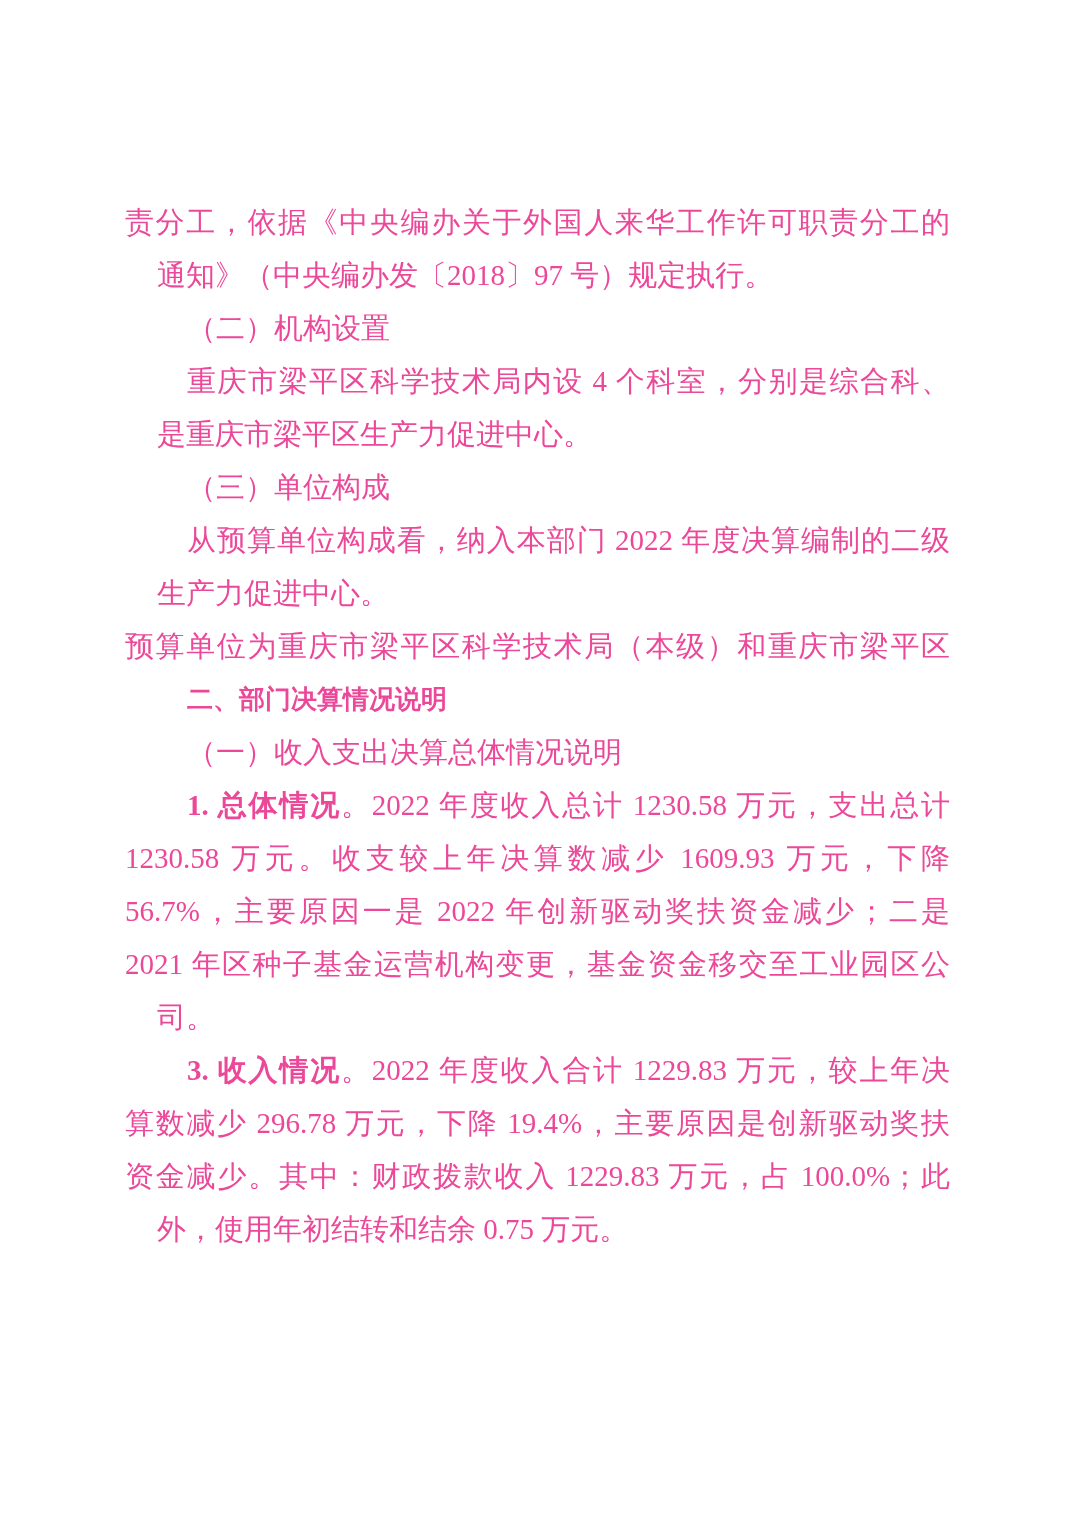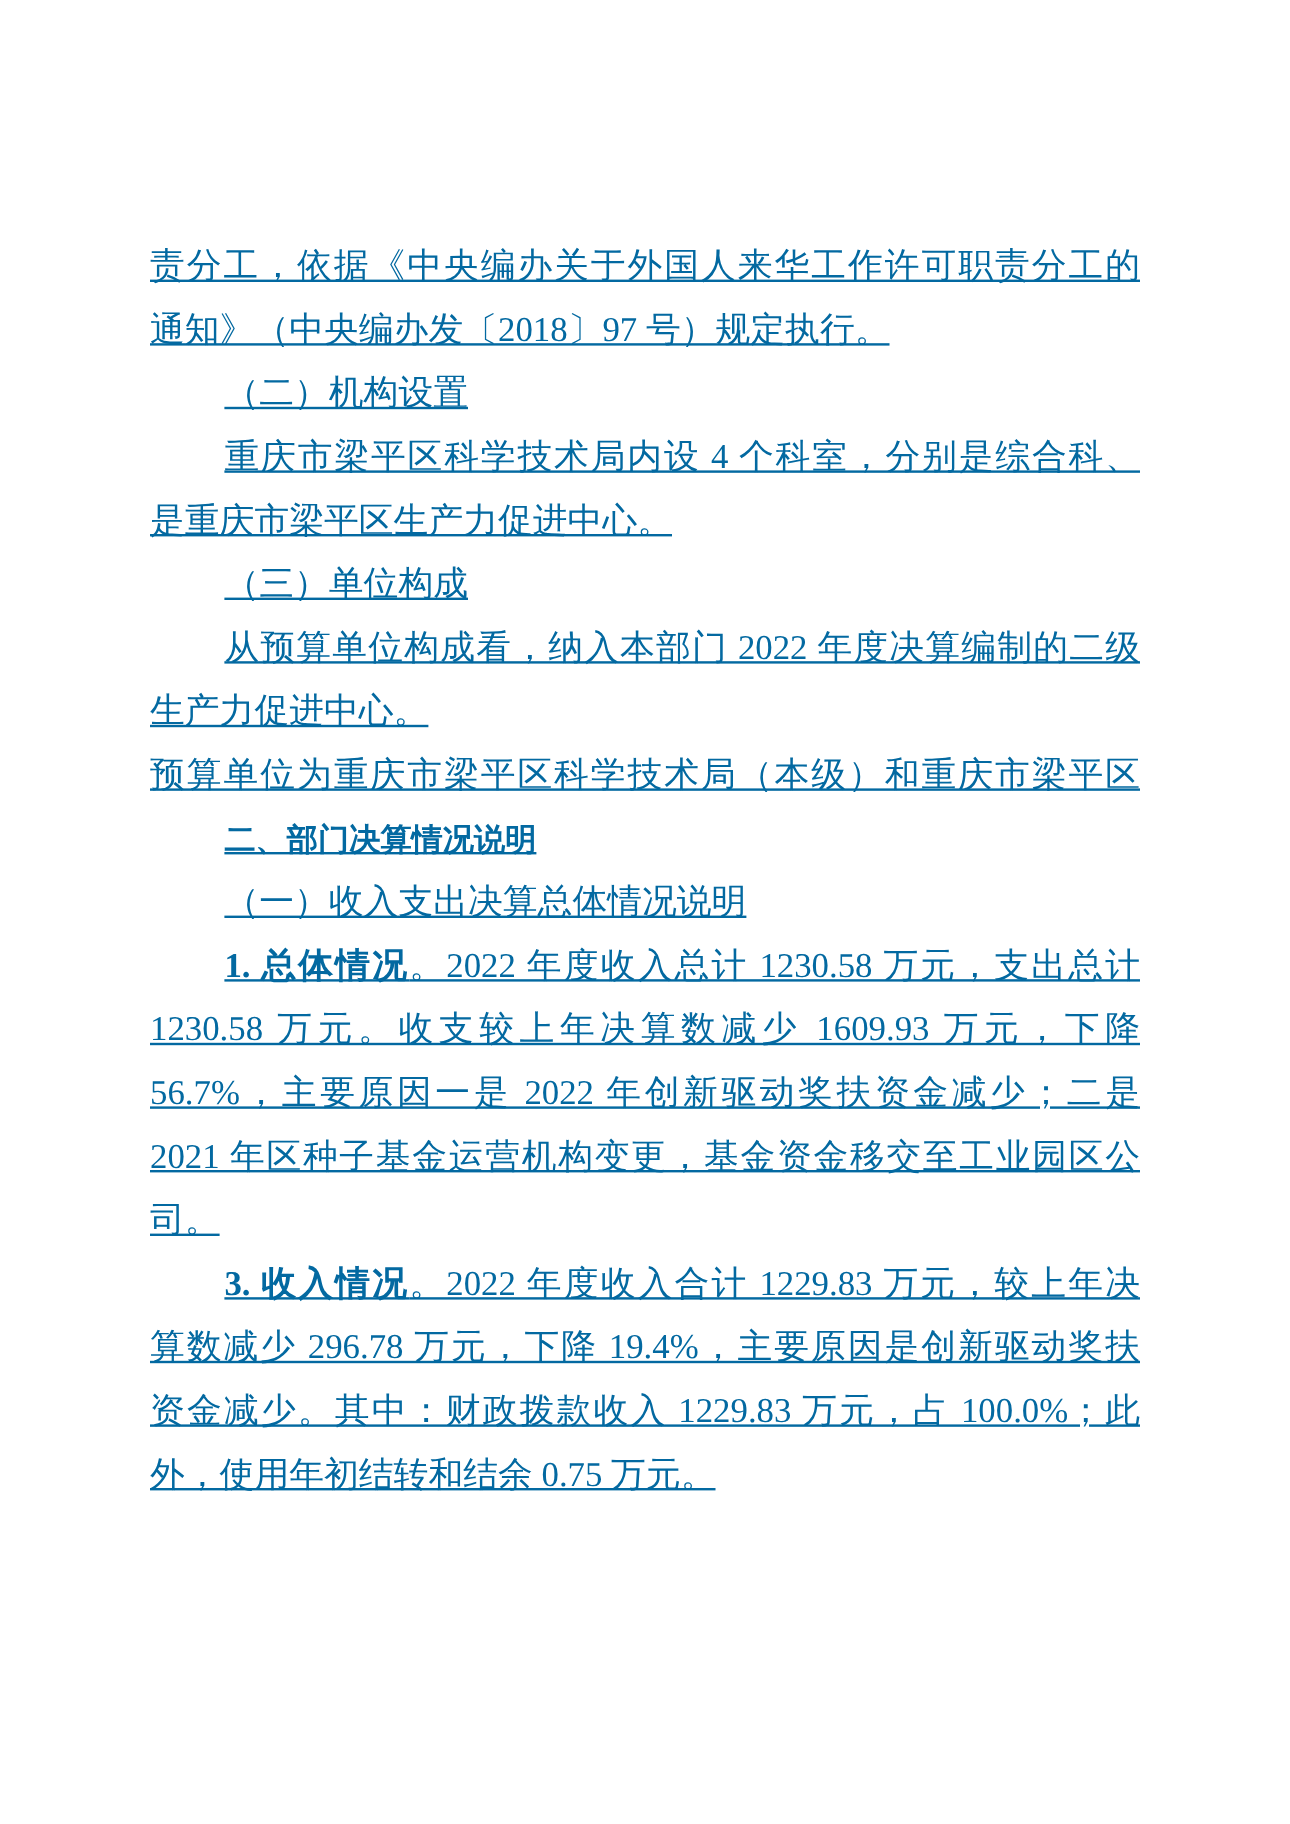--- a/index.html
+++ b/index.html
@@ -18,31 +18,31 @@
     position: absolute;
     left: 125px;
     top: 196px;
     width: 825px;
   }
   .ln {
     font-family: "Liberation Serif", "DejaVu Serif", serif;
     font-size: 29px;
     line-height: 53px;
     height: 53px;
-    color: #0369a1;
+    color: #ec4899;
     text-align: justify;
     text-align-last: justify;
     overflow: hidden;
     white-space: normal;
     word-break: keep-all;
-    text-decoration: underline;
   }
   .ln.end {
     text-align: right;
     text-align-last: left;
+    margin-left: 32px;
   }
   .ln.indent {
     text-indent: 62px;
   }
   .ln.h1 {
     font-family: "Liberation Sans", "DejaVu Sans", sans-serif;
     font-weight: bold;
     font-size: 26px;
     text-align: right;
     text-align-last: left;

